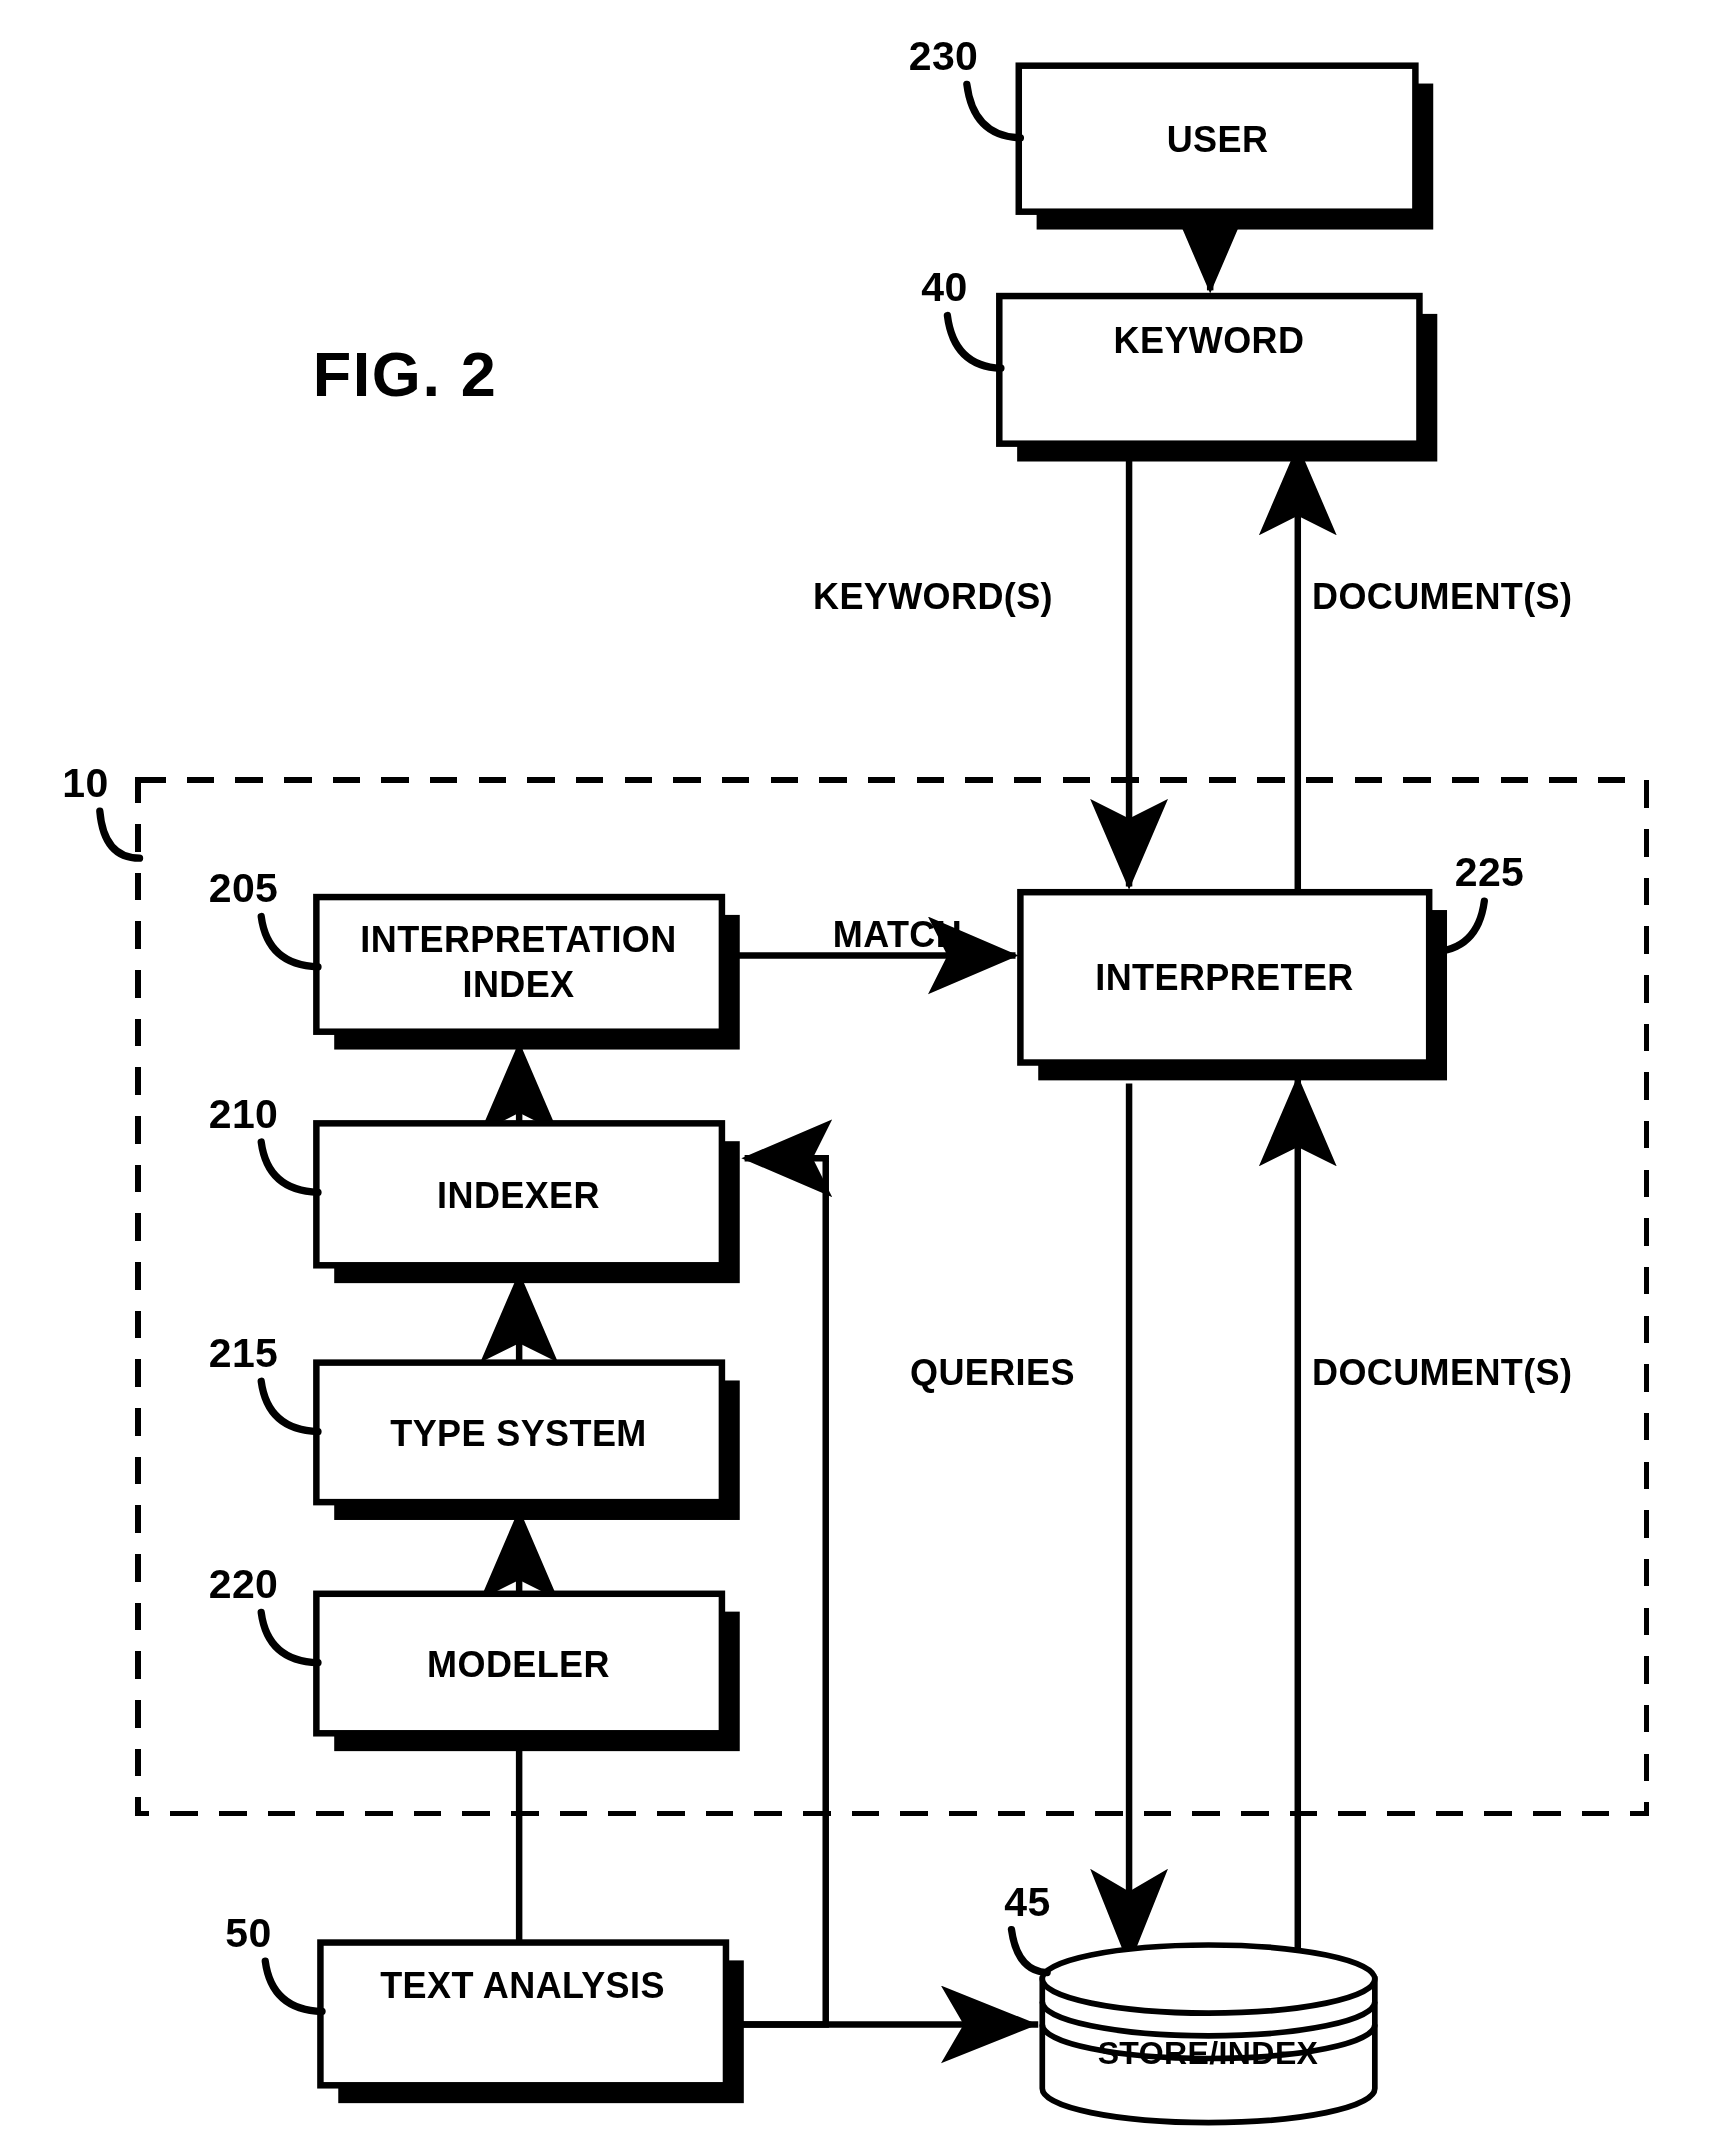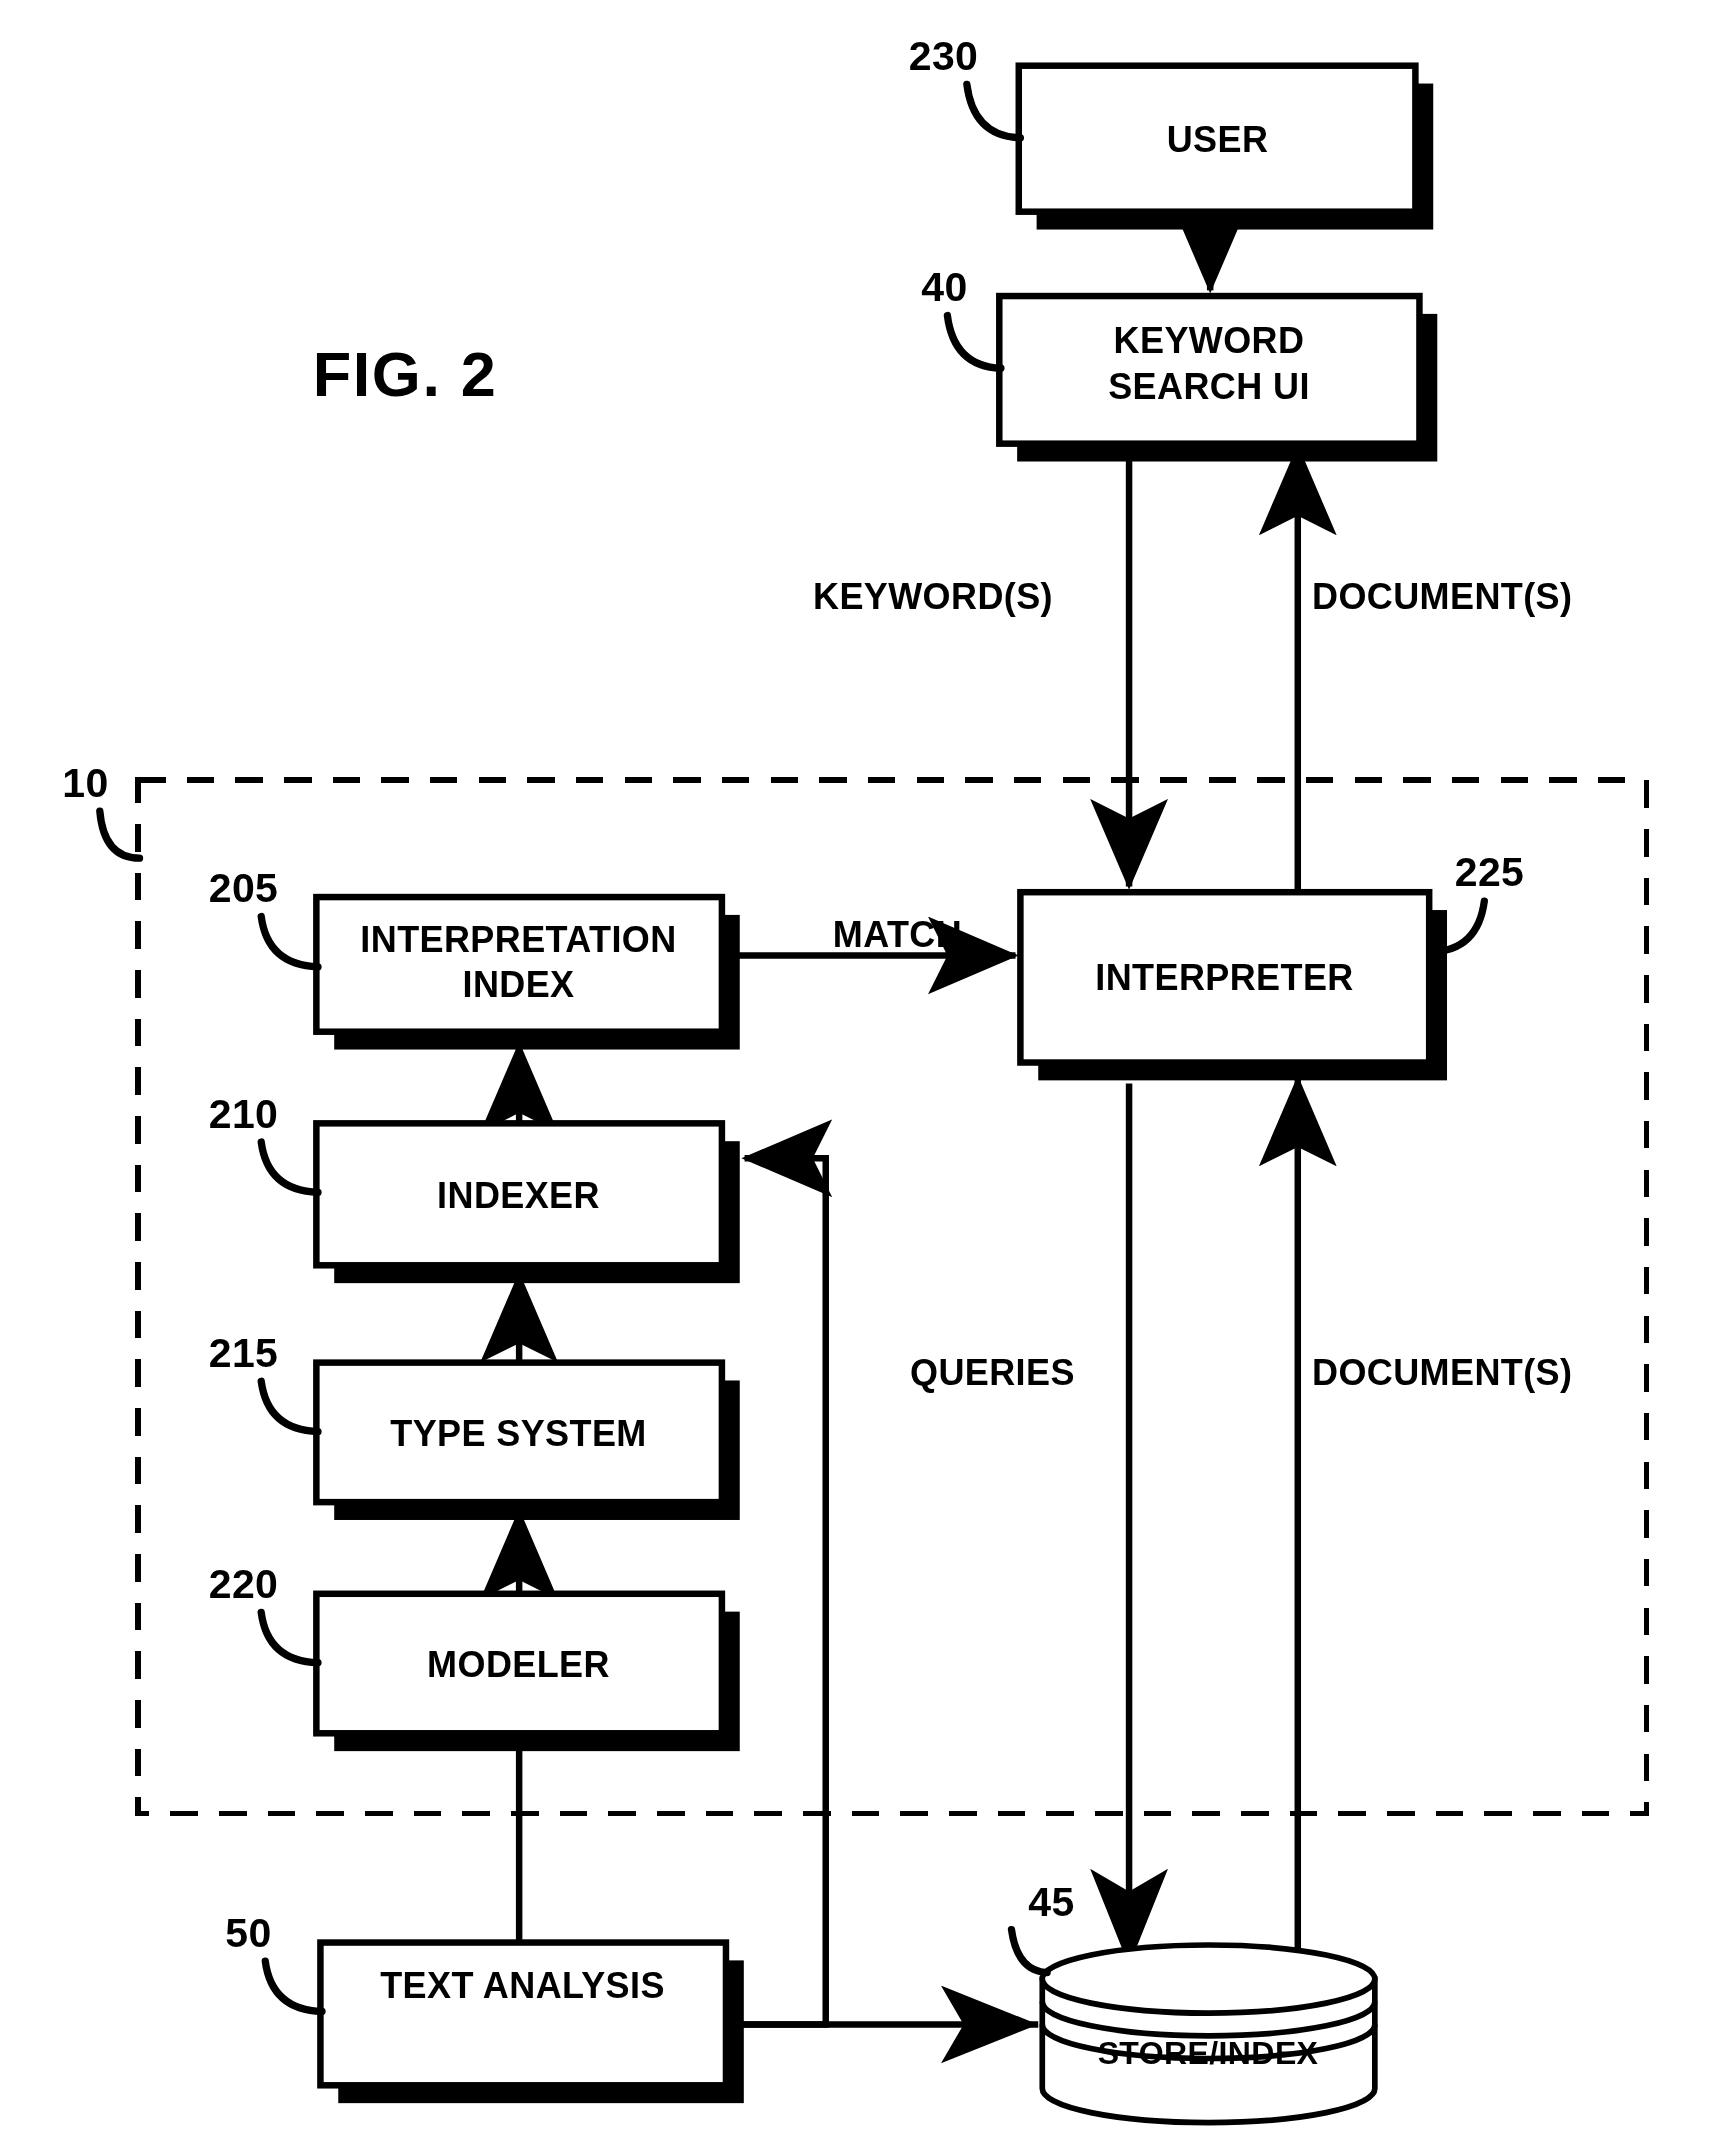--- a/index.html
+++ b/index.html
@@ -111,21 +111,20 @@
       <path d="M1830 1111 Q1822 1172 1764 1174"></path>
       <path d="M327 2418 Q335 2478 397 2480"></path>
     </g>
   </svg>
 
   <div class="txt figtitle" style="left:243px;top:339px;width:324px;">FIG. 2</div>
 
   <div class="txt boxlabel" style="left:1019px;top:120px;width:397px;">USER</div>
 
   <div class="txt boxlabel" style="left:999px;top:321px;width:420px;">KEYWORD</div>
-  <div class="txt boxlabel" style="left:999px;top:367px;width:420px;">SEARCH UI</div>
 
   <div class="txt boxlabel" style="left:316px;top:920px;width:405px;">INTERPRETATION</div>
   <div class="txt boxlabel" style="left:316px;top:965px;width:405px;">INDEX</div>
 
   <div class="txt boxlabel" style="left:316px;top:1176px;width:405px;">INDEXER</div>
 
   <div class="txt boxlabel" style="left:316px;top:1414px;width:405px;">TYPE SYSTEM</div>
 
   <div class="txt boxlabel" style="left:316px;top:1645px;width:405px;">MODELER</div>
 
@@ -136,21 +135,21 @@
   <div class="txt cyl-label" style="left:1042px;top:2036px;width:332px;">STORE/INDEX</div>
 
   <div class="txt refnum" style="left:907px;top:34px;width:73px;">230</div>
   <div class="txt refnum" style="left:908px;top:265px;width:73px;">40</div>
   <div class="txt refnum" style="left:49px;top:761px;width:73px;">10</div>
   <div class="txt refnum" style="left:207px;top:866px;width:73px;">205</div>
   <div class="txt refnum" style="left:207px;top:1092px;width:73px;">210</div>
   <div class="txt refnum" style="left:207px;top:1331px;width:73px;">215</div>
   <div class="txt refnum" style="left:207px;top:1562px;width:73px;">220</div>
   <div class="txt refnum" style="left:1453px;top:850px;width:73px;">225</div>
-  <div class="txt refnum" style="left:1015px;top:1880px;width:73px;">45</div>
+  <div class="txt refnum" style="left:991px;top:1880px;width:73px;">45</div>
   <div class="txt refnum" style="left:212px;top:1911px;width:73px;">50</div>
 
   <div class="txt flowlabel" style="left:813px;top:577px;width:308px;text-align:left;">KEYWORD(S)</div>
   <div class="txt flowlabel" style="left:1312px;top:577px;width:349px;text-align:left;">DOCUMENT(S)</div>
 
   <div class="txt flowlabel" style="left:796px;top:915px;width:203px;">MATCH</div>
 
   <div class="txt flowlabel" style="left:910px;top:1353px;width:211px;text-align:left;">QUERIES</div>
   <div class="txt flowlabel" style="left:1312px;top:1353px;width:349px;text-align:left;">DOCUMENT(S)</div>
 

